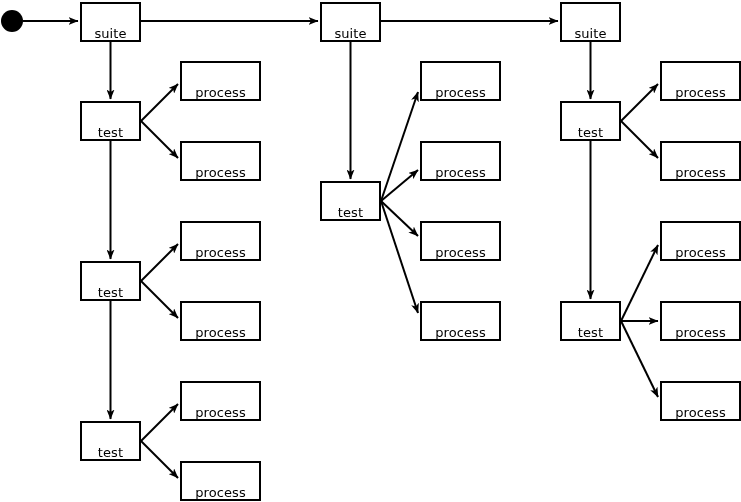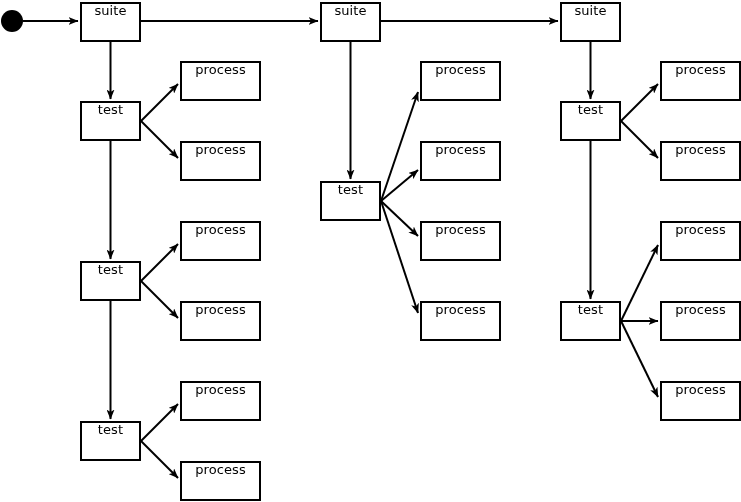--- a/index.html
+++ b/index.html
@@ -23,21 +23,21 @@
     left: 0;
     width: 741px;
     height: 502px;
   }
   .node-box {
     position: absolute;
     box-sizing: border-box;
     border: 2px solid #000000;
     background: #ffffff;
     display: flex;
-    align-items: flex-start;
+    align-items: flex-end;
     justify-content: center;
     font-family: "DejaVu Sans", "Liberation Sans", sans-serif;
     font-size: 13px;
     color: #000000;
     line-height: 1;
     letter-spacing: 0.1px;
     z-index: 2;
   }
   .node-label {
     display: block;

